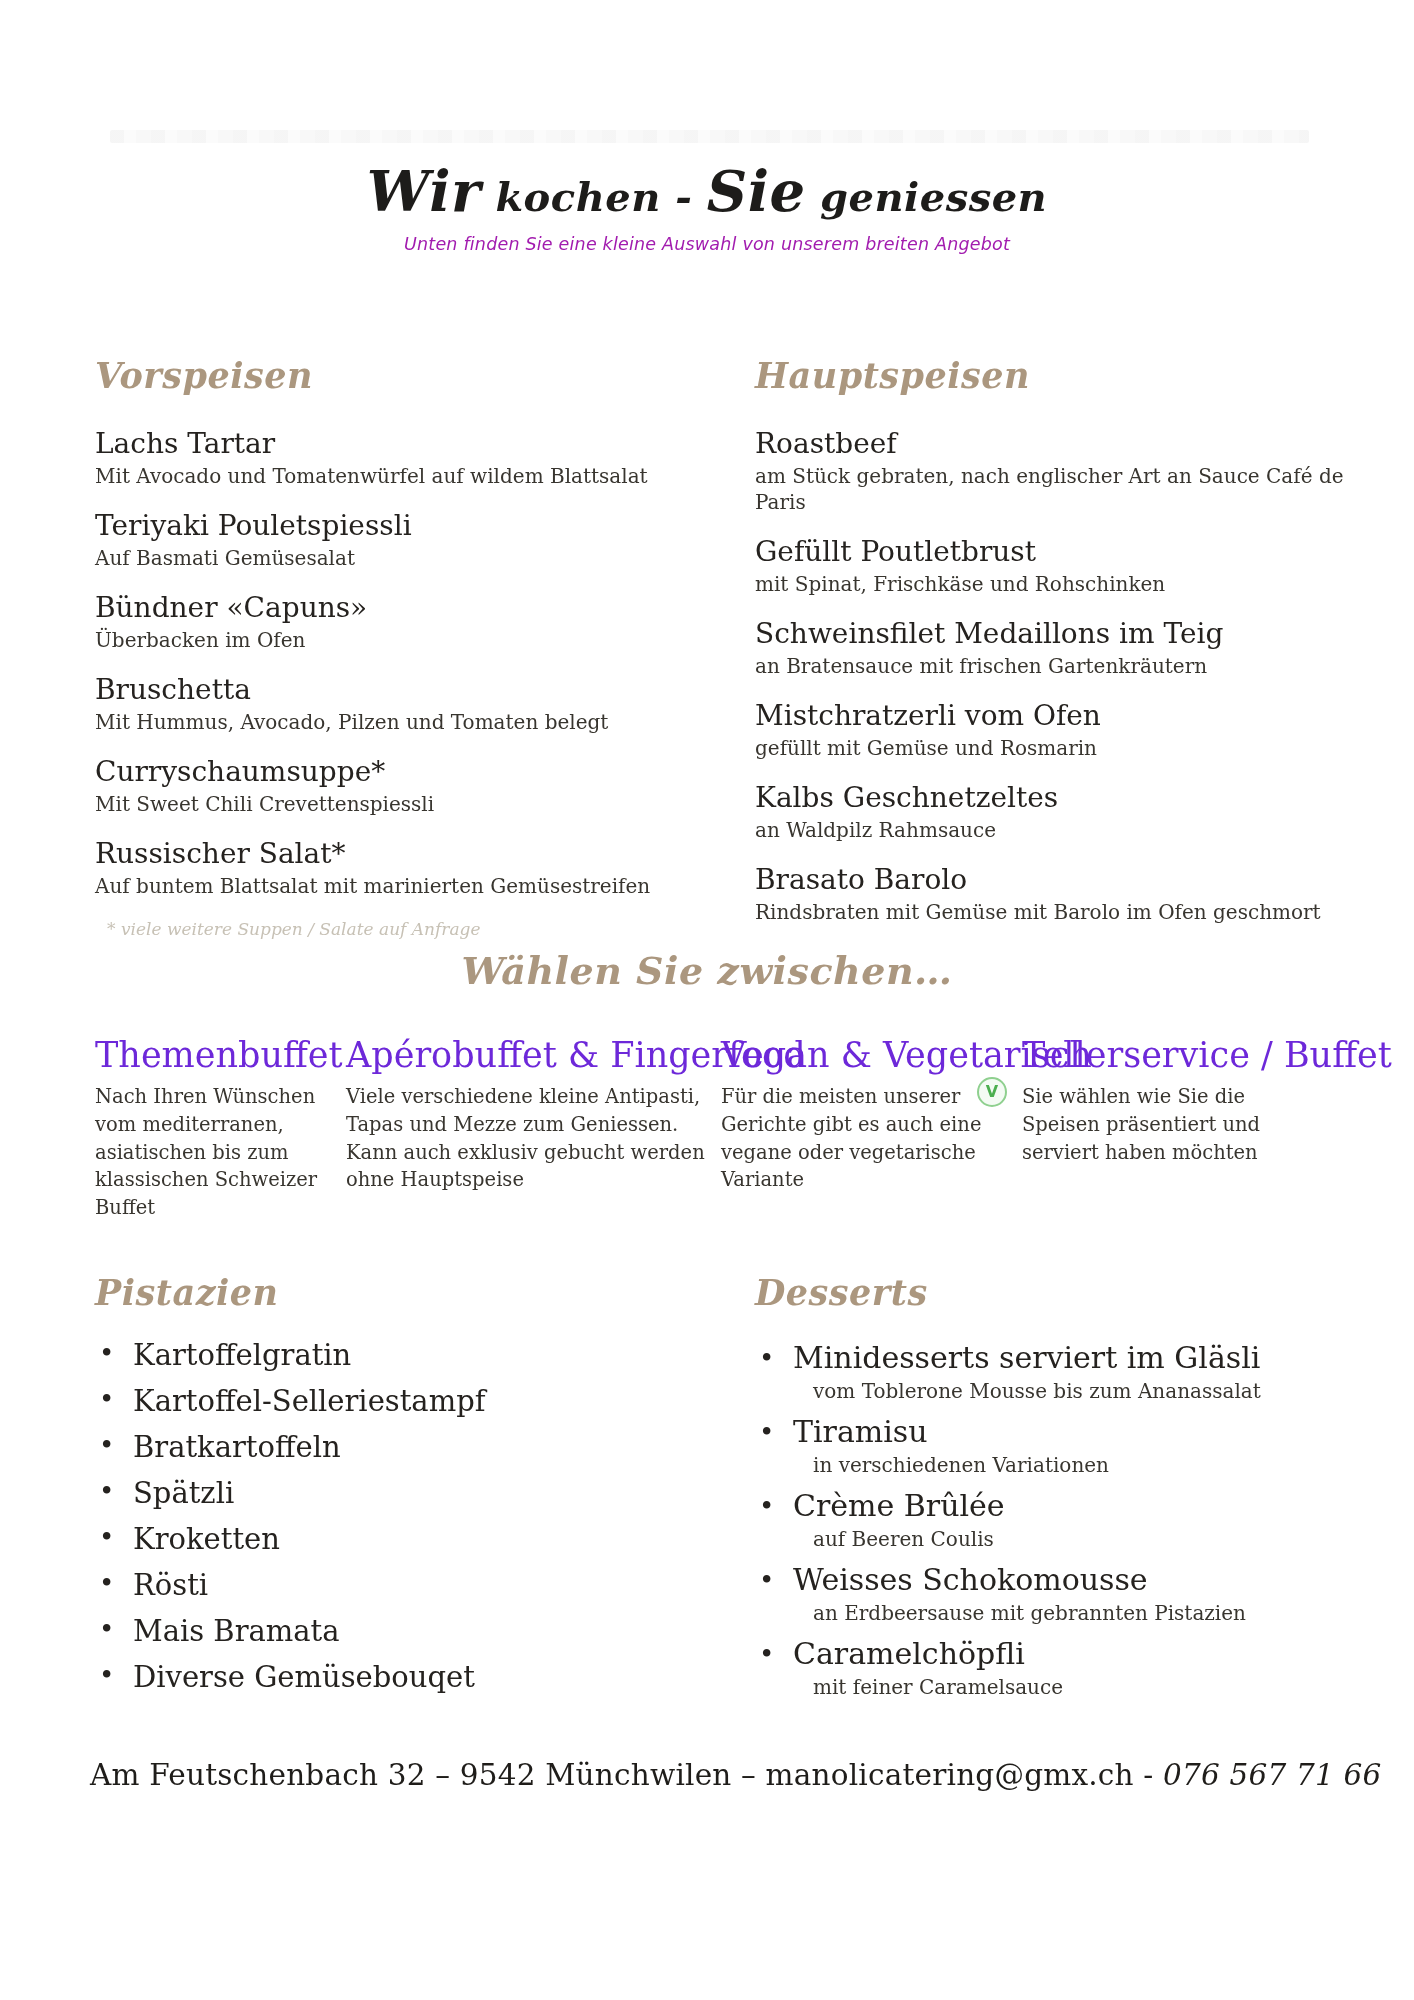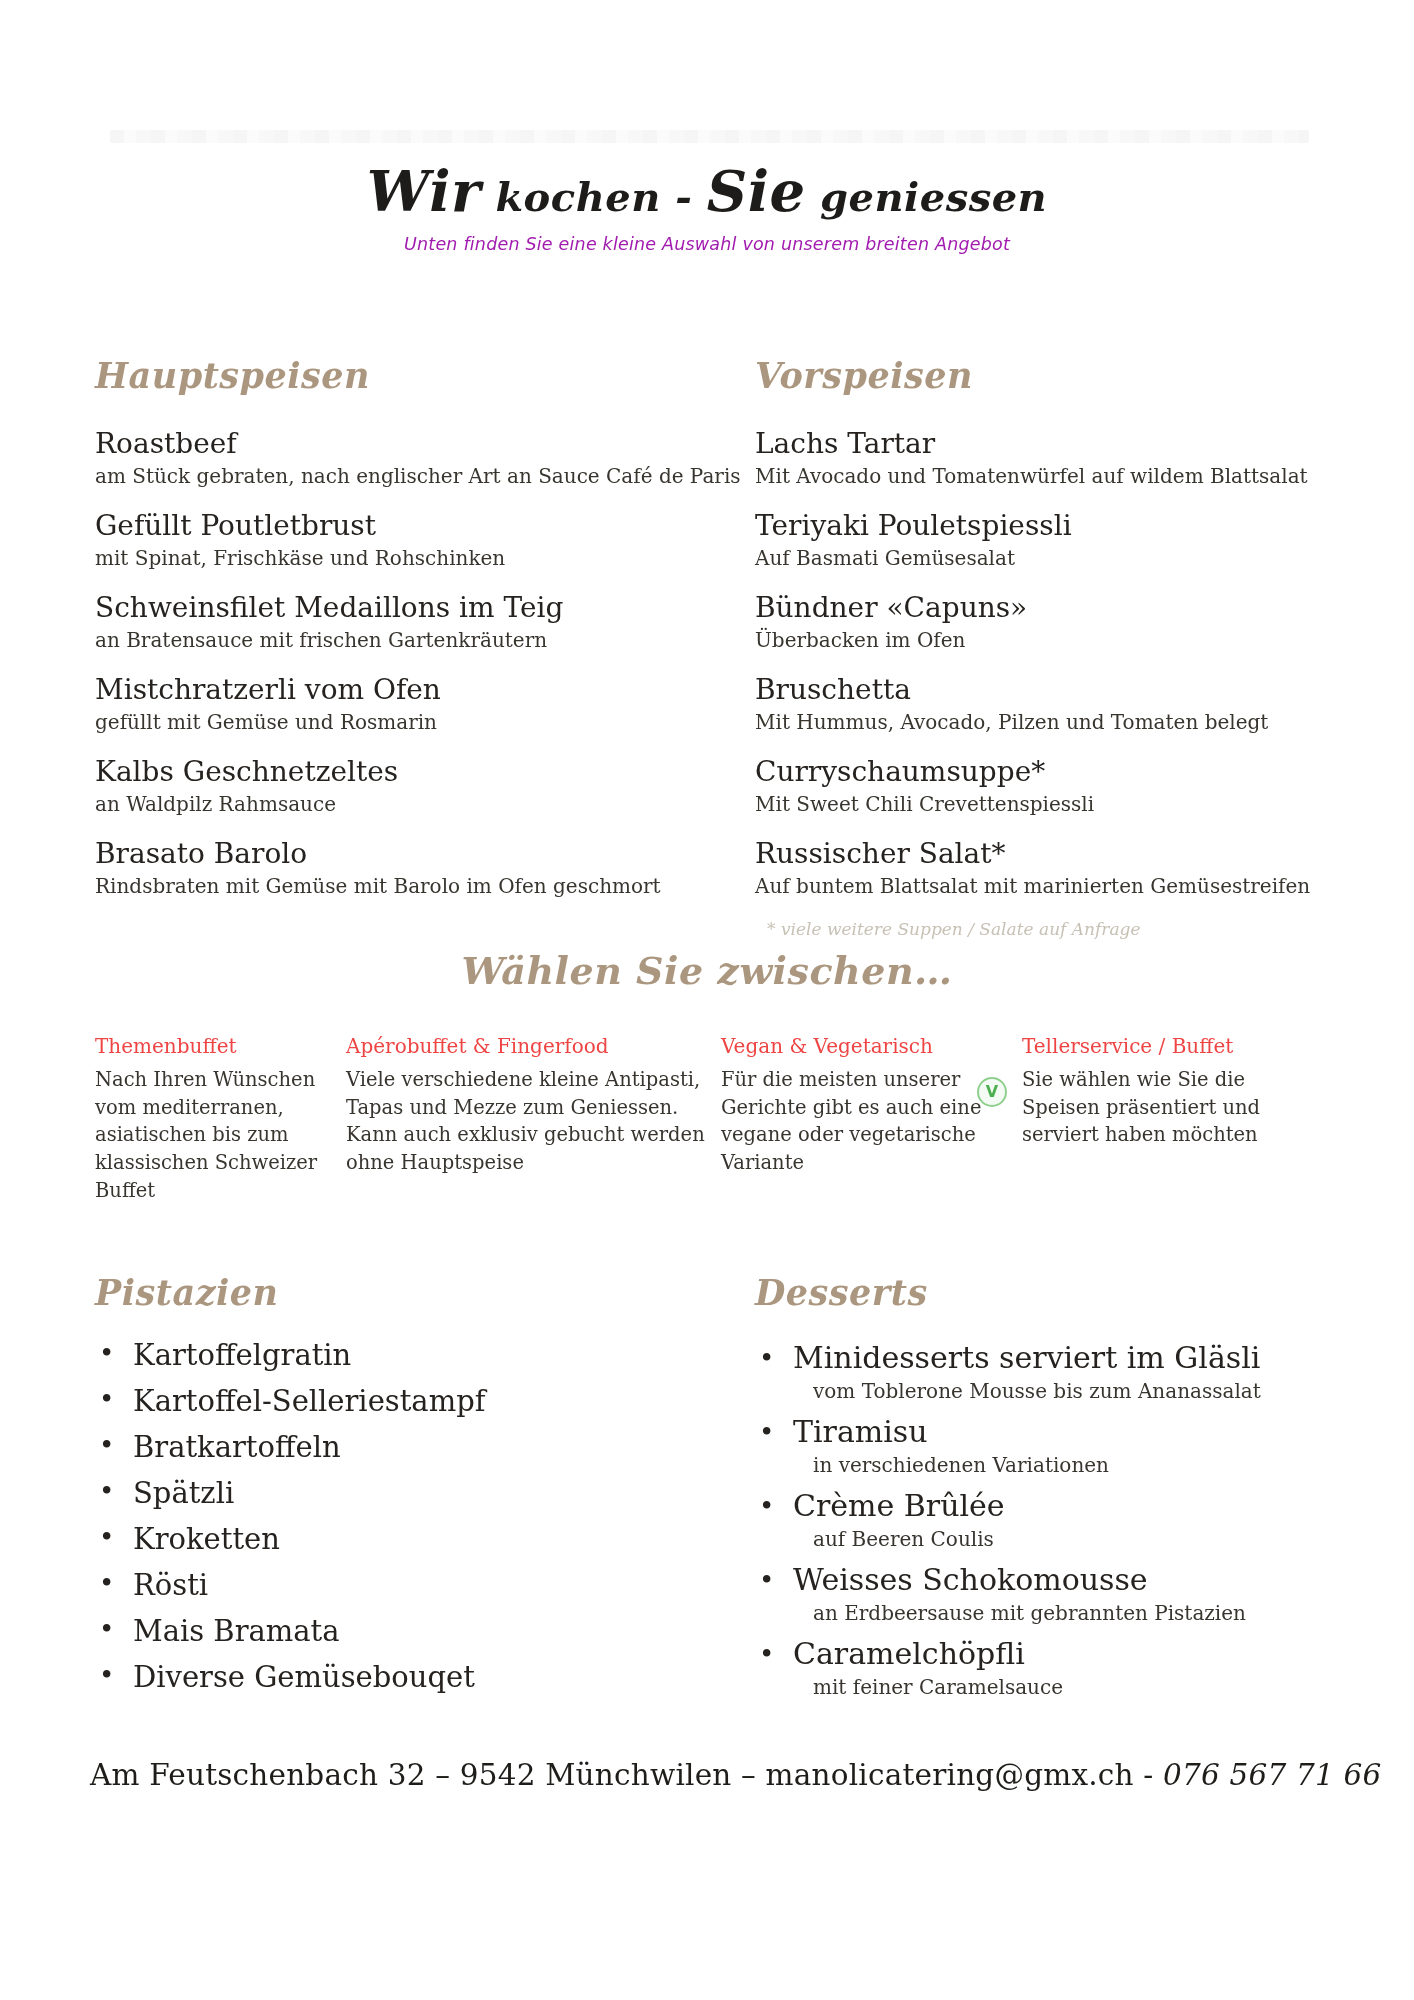--- a/index.html
+++ b/index.html
@@ -31,21 +31,21 @@
 
   
   .choose-heading{position:absolute;top:948px;left:0;width:100%;text-align:center;}
   .choose-heading .accent-heading{font-size:38px;}
   .choose-row{position:absolute;top:1035px;left:95px;display:flex;gap:13px;}
   .choose-col{position:relative;}
   .choose-col.c1{width:238px;}
   .choose-col.c2{width:362px;}
   .choose-col.c3{width:288px;}
   .choose-col.c4{width:305px;}
-  .choose-title{font-size:20px;color:#ef4444;line-height:1.15;white-space:nowrap;}
+  .choose-title{font-size:35px;color:#6d28d9;line-height:1.15;white-space:nowrap;}
   .choose-desc{font-size:19.5px;line-height:1.42;color:#38352f;margin-top:8px;}
   .vegan-badge{position:absolute;top:42px;right:2px;width:26px;height:26px;border:2px solid #8fd08f;
     border-radius:50%;background:#f4fbf4;color:#4caf50;font-family:"DejaVu Sans","Liberation Sans",sans-serif;
     font-size:16px;font-weight:bold;text-align:center;line-height:26px;}
 
   
   .bottom-grid{position:absolute;top:1272px;left:95px;right:55px;display:grid;grid-template-columns:660px 1fr;}
   .bottom-col .accent-heading{margin:0 0 28px 0;}
   ul.simple-list{list-style:none;margin:0;padding:0;}
   ul.simple-list li{font-size:29px;color:#25221f;line-height:1.0;margin-bottom:17px;position:relative;padding-left:38px;}
@@ -65,20 +65,56 @@
 
 <div class="ghost-band"></div>
 
 <div class="title-block">
   <div class="title-line"><span class="title-big">Wir</span><span class="title-small"> kochen - </span><span class="title-big">Sie</span><span class="title-small"> geniessen</span></div>
   <div class="subtitle">Unten finden Sie eine kleine Auswahl von unserem breiten Angebot</div>
 </div>
 
 <div class="menu-grid">
   <div class="menu-col">
+    <div class="accent-heading">Vorspeisen</div>
+    <div>
+
+        <div class="menu-item">
+          <div class="menu-item-name">Lachs Tartar</div>
+          <div class="menu-item-desc">Mit Avocado und Tomatenwürfel auf wildem Blattsalat</div>
+        </div>
+
+        <div class="menu-item">
+          <div class="menu-item-name">Teriyaki Pouletspiessli</div>
+          <div class="menu-item-desc">Auf Basmati Gemüsesalat</div>
+        </div>
+
+        <div class="menu-item">
+          <div class="menu-item-name">Bündner «Capuns»</div>
+          <div class="menu-item-desc">Überbacken im Ofen</div>
+        </div>
+
+        <div class="menu-item">
+          <div class="menu-item-name">Bruschetta</div>
+          <div class="menu-item-desc">Mit Hummus, Avocado, Pilzen und Tomaten belegt</div>
+        </div>
+
+        <div class="menu-item">
+          <div class="menu-item-name">Curryschaumsuppe*</div>
+          <div class="menu-item-desc">Mit Sweet Chili Crevettenspiessli</div>
+        </div>
+
+        <div class="menu-item">
+          <div class="menu-item-name">Russischer Salat*</div>
+          <div class="menu-item-desc">Auf buntem Blattsalat mit marinierten Gemüsestreifen</div>
+        </div>
+      </div>
+    <div class="footnote">* viele weitere Suppen / Salate auf Anfrage</div>
+  </div>
+  <div class="menu-col">
     <div class="accent-heading">Hauptspeisen</div>
     <div>
 
         <div class="menu-item">
           <div class="menu-item-name">Roastbeef</div>
           <div class="menu-item-desc">am Stück gebraten, nach englischer Art an Sauce Café de Paris</div>
         </div>
 
         <div class="menu-item">
           <div class="menu-item-name">Gefüllt Poutletbrust</div>
@@ -98,56 +134,20 @@
         <div class="menu-item">
           <div class="menu-item-name">Kalbs Geschnetzeltes</div>
           <div class="menu-item-desc">an Waldpilz Rahmsauce</div>
         </div>
 
         <div class="menu-item">
           <div class="menu-item-name">Brasato Barolo</div>
           <div class="menu-item-desc">Rindsbraten mit Gemüse mit Barolo im Ofen geschmort</div>
         </div>
       </div>
-  </div>
-  <div class="menu-col">
-    <div class="accent-heading">Vorspeisen</div>
-    <div>
-
-        <div class="menu-item">
-          <div class="menu-item-name">Lachs Tartar</div>
-          <div class="menu-item-desc">Mit Avocado und Tomatenwürfel auf wildem Blattsalat</div>
-        </div>
-
-        <div class="menu-item">
-          <div class="menu-item-name">Teriyaki Pouletspiessli</div>
-          <div class="menu-item-desc">Auf Basmati Gemüsesalat</div>
-        </div>
-
-        <div class="menu-item">
-          <div class="menu-item-name">Bündner «Capuns»</div>
-          <div class="menu-item-desc">Überbacken im Ofen</div>
-        </div>
-
-        <div class="menu-item">
-          <div class="menu-item-name">Bruschetta</div>
-          <div class="menu-item-desc">Mit Hummus, Avocado, Pilzen und Tomaten belegt</div>
-        </div>
-
-        <div class="menu-item">
-          <div class="menu-item-name">Curryschaumsuppe*</div>
-          <div class="menu-item-desc">Mit Sweet Chili Crevettenspiessli</div>
-        </div>
-
-        <div class="menu-item">
-          <div class="menu-item-name">Russischer Salat*</div>
-          <div class="menu-item-desc">Auf buntem Blattsalat mit marinierten Gemüsestreifen</div>
-        </div>
-      </div>
-    <div class="footnote">* viele weitere Suppen / Salate auf Anfrage</div>
   </div>
 </div>
 
 <div class="choose-heading">
   <span class="accent-heading">Wählen Sie zwischen…</span>
 </div>
 
 <div class="choose-row">
   <div class="choose-col c1">
     <div class="choose-title">Themenbuffet</div>

